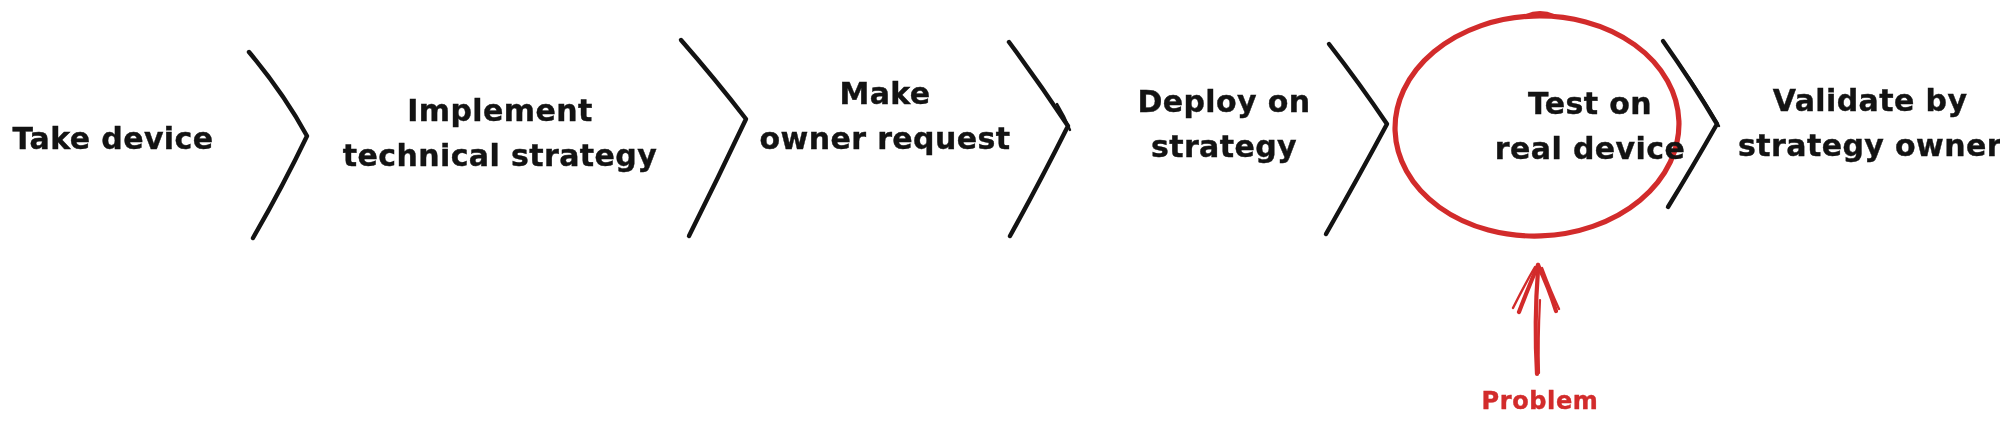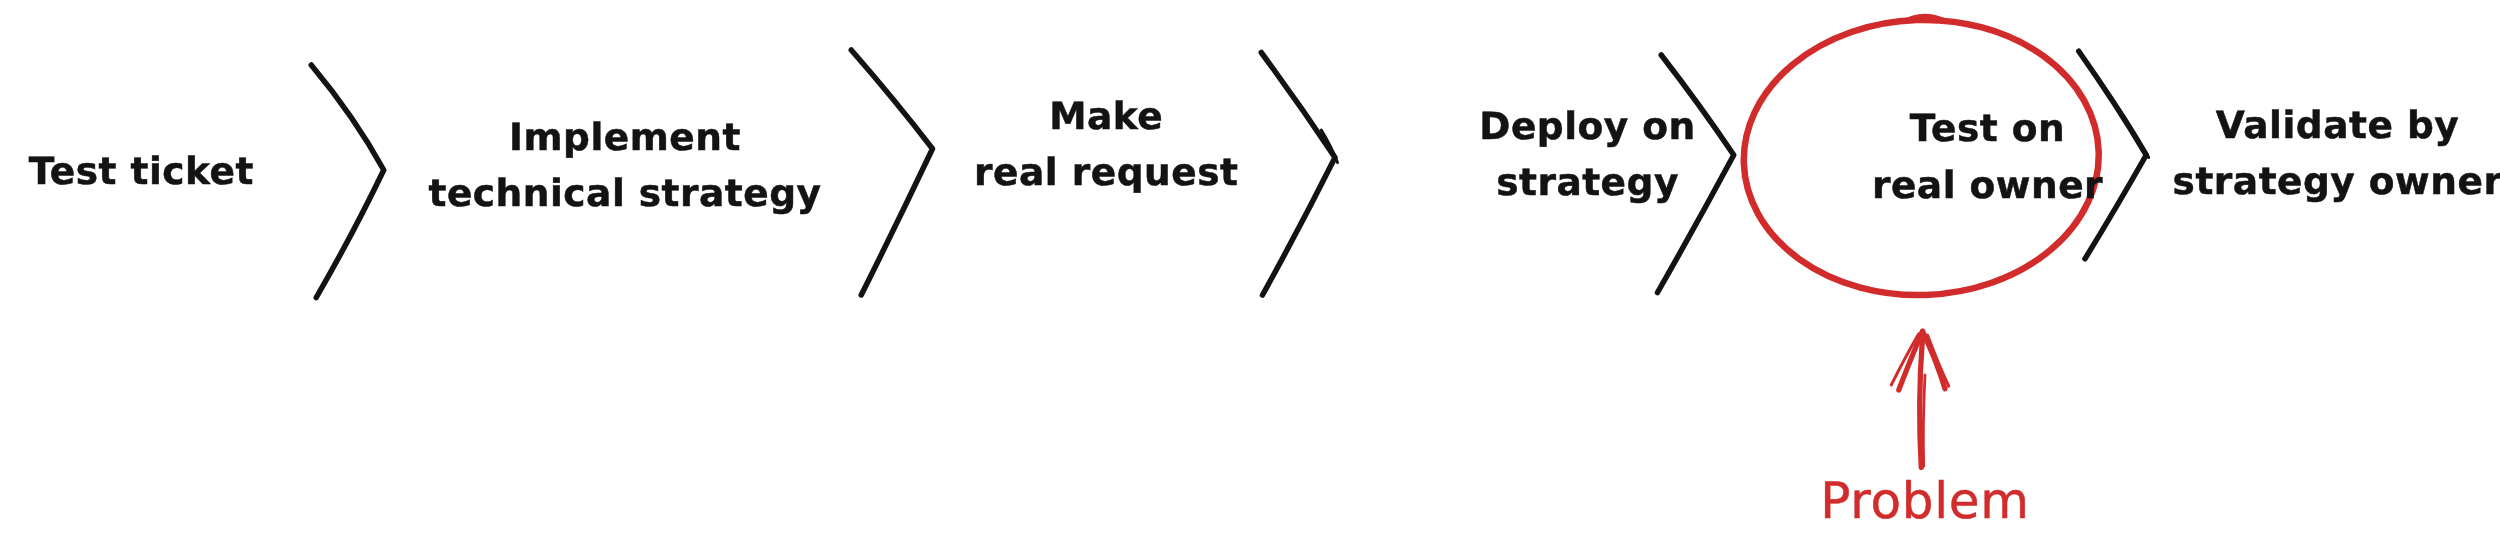--- a/index.html
+++ b/index.html
@@ -31,23 +31,23 @@
     line-height:45px;
     letter-spacing:.4px;
     font-weight:600;
     white-space:nowrap;
     -webkit-text-stroke:.4px currentColor;
   }
   .annotation{
     position:absolute;
     transform:translate(-50%,-50%);
     color:var(--accent);
-    font-size:40px;
+    font-size:24px;
     letter-spacing:.6px;
-    font-weight:400;
+    font-weight:700;
     white-space:nowrap;
     -webkit-text-stroke:.4px currentColor;
   }
   .ink-stroke{stroke:var(--ink);fill:none;stroke-linecap:round;stroke-linejoin:round;}
   .red-stroke{stroke:var(--accent);fill:none;stroke-linecap:round;stroke-linejoin:round;}
 </style>
 </head>
 <body>
 
 <div class="canvas">
@@ -71,41 +71,41 @@
       <path class="red-stroke" d="M1538,270 Q1534,322 1537,374" stroke-width="4.2"></path>
       <path class="red-stroke" d="M1540,300 Q1538,340 1539,373" stroke-width="2.2"></path>
       <path class="red-stroke" d="M1519,312 Q1529,286 1538,265" stroke-width="4.2"></path>
       <path class="red-stroke" d="M1513,308 Q1525,284 1535,267" stroke-width="2.4"></path>
       <path class="red-stroke" d="M1538,265 Q1549,288 1556,311" stroke-width="4.2"></path>
       <path class="red-stroke" d="M1542,268 Q1551,292 1559,309" stroke-width="2.4"></path>
     </g>
   </svg>
 
   <div class="step" style="left:113px;top:138px">
-    <div>Test ticket</div>
+    <div>Take device</div>
   </div>
 
   <div class="step" style="left:500px;top:133px">
     <div>Implement</div>
     <div>technical strategy</div>
   </div>
 
   <div class="step" style="left:885px;top:116px">
     <div>Make</div>
-    <div>real request</div>
+    <div>owner request</div>
   </div>
 
-  <div class="step" style="left:1270px;top:124px">
+  <div class="step" style="left:1224px;top:124px">
     <div>Deploy on</div>
     <div>strategy</div>
   </div>
 
   <div class="step" style="left:1590px;top:126px">
     <div>Test on</div>
-    <div>real owner</div>
+    <div>real device</div>
   </div>
 
   <div class="step" style="left:1870px;top:123px">
     <div>Validate by</div>
     <div>strategy owner</div>
   </div>
 
   <div class="annotation" style="left:1540px;top:401px">Problem</div>
 
 </div>

